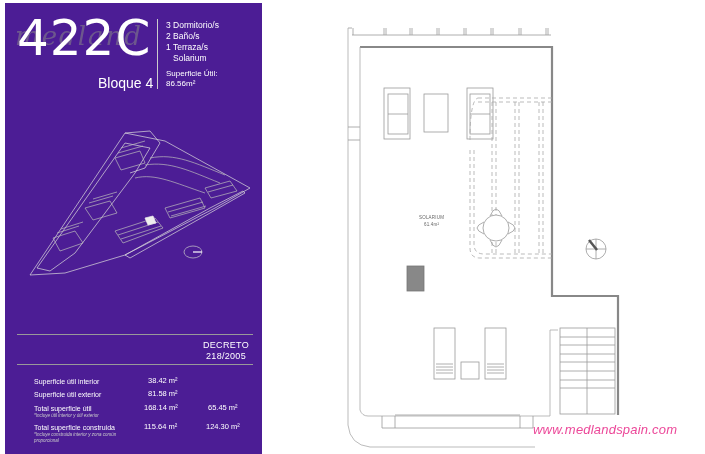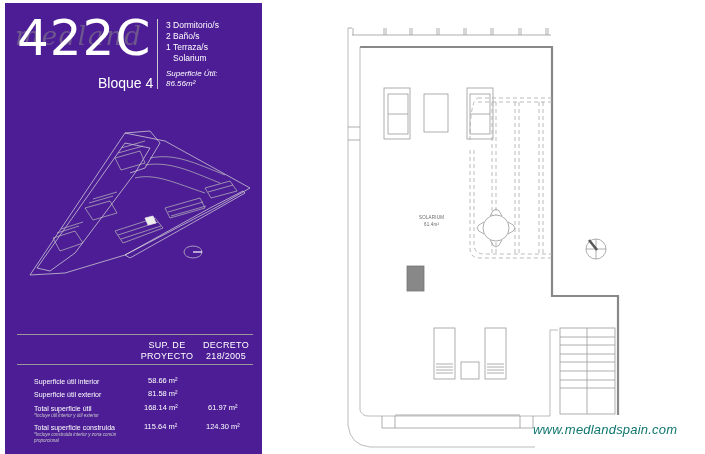--- a/index.html
+++ b/index.html
@@ -4,32 +4,32 @@
 <style>
   html, body { margin:0; padding:0; background:#ffffff; }
   body { width:705px; height:454px; position:relative; overflow:hidden; font-family:"Liberation Sans", sans-serif; }
   .panel { position:absolute; left:5px; top:3px; width:257px; height:451px; background:#4c1d95; color:#fff; }
   .unit { position:absolute; left:12px; top:10px; font-size:50px; font-weight:400; letter-spacing:1px; color:#fff; line-height:1; font-family:"DejaVu Sans", sans-serif; }
   .watermark { position:absolute; left:10px; top:18px; font-family:"DejaVu Serif", serif; font-style:italic; font-size:26px; color:#888; opacity:0.55; letter-spacing:2px; }
   .bloque { position:absolute; left:93px; top:72px; font-size:14px;text-align:center; }
   .vdiv { position:absolute; left:152px; top:16px; width:1px; height:70px; background:#ccc; }
   .features { position:absolute; left:161px; top:17px; font-size:8.5px; line-height:11px; }
   .features .sol { padding-left:7px; }
-  .surf-util { position:absolute; left:161px; top:66px; font-size:8px; line-height:10px;font-style:italic; }
+  .surf-util { position:absolute; left:161px; top:66px; font-size:8px; line-height:10px; }
   .site { position:absolute; left:0; top:110px; width:257px; height:190px; }
   .sect-title { position:absolute; left:12px; top:315px; font-size:11.5px; letter-spacing:0.3px; }
   .hr1 { position:absolute; left:12px; top:331px; width:236px; height:1px; background:#999; }
   .hr2 { position:absolute; left:12px; top:361px; width:236px; height:1px; background:#999; }
   .colh { position:absolute; top:337px; font-size:9px; line-height:11px; text-align:center; letter-spacing:0.3px; }
   .row { position:absolute; font-size:7px; line-height:9px; }
   .row .note { font-size:4.5px; font-style:italic; line-height:6px; color:#ccc; }
   .val { position:absolute; font-size:7.5px; }
   .plan { position:absolute; left:0; top:0; width:705px; height:454px; }
   .sol-label { position:absolute; left:419px; top:214px; font-size:4.5px; color:#666; text-align:center; line-height:7px; letter-spacing:0.2px; }
-  .url { position:absolute; left:533px; top:422px; font-size:13px; font-style:italic; color:#0f766e; letter-spacing:0.2px; }
+  .url { position:absolute; left:533px; top:422px; font-size:13px; font-style:italic; color:#ec4899; letter-spacing:0.2px; }
 </style>
 </head>
 <body>
 
 <div class="panel">
   <div class="watermark">medland</div>
   <div class="unit">422C</div>
   <div class="bloque">Bloque 4</div>
   <div class="vdiv"></div>
   <div class="features">
@@ -64,46 +64,42 @@
       <path d="M145 45 C170 40 190 50 220 62"></path>
       <path d="M140 52 C165 48 185 58 215 70"></path>
       <path d="M130 65 C150 60 170 70 200 80"></path>
     </g>
     <path d="M140 105 L148 103 L151 110 L143 112 Z" fill="#eee" stroke="#eee"></path>
     <ellipse cx="188" cy="139" rx="9" ry="6" stroke="#ccc"></ellipse>
     <line x1="188" y1="139" x2="197" y2="139" stroke="#fff" stroke-width="1.2"></line>
   </svg>
 
   <div class="hr1"></div>
-  <div class="colh" style="left:132px;width:60px">
-    <div>SUP. DE</div>
-    <div>PROYECTO</div>
-  </div>
   <div class="colh" style="left:193px;width:56px">
     <div>DECRETO</div>
     <div>218/2005</div>
   </div>
   <div class="hr2"></div>
 
   <div class="row" style="left:29px;top:374px">
     <div>Superficie útil interior</div>
   </div>
-  <div class="val" style="left:143px;top:373px">58.66 m²</div>
+  <div class="val" style="left:143px;top:373px">38.42 m²</div>
 
   <div class="row" style="left:29px;top:387px">
     <div>Superficie útil exterior</div>
   </div>
   <div class="val" style="left:143px;top:386px">81.58 m²</div>
 
   <div class="row" style="left:29px;top:401px">
     <div>Total superficie útil</div>
     <div class="note">*Incluye útil interior y útil exterior</div>
   </div>
   <div class="val" style="left:139px;top:400px">168.14 m²</div>
-  <div class="val" style="left:203px;top:400px">61.97 m²</div>
+  <div class="val" style="left:203px;top:400px">65.45 m²</div>
 
   <div class="row" style="left:29px;top:420px;width:100px">
     <div>Total superficie construida</div>
     <div class="note">*Incluye construida interior y zona común proporcional</div>
   </div>
   <div class="val" style="left:139px;top:419px">115.64 m²</div>
   <div class="val" style="left:201px;top:419px">124.30 m²</div>
 </div>
 
 <svg class="plan" viewBox="0 0 705 454" fill="none" stroke="#999" stroke-width="0.8">

